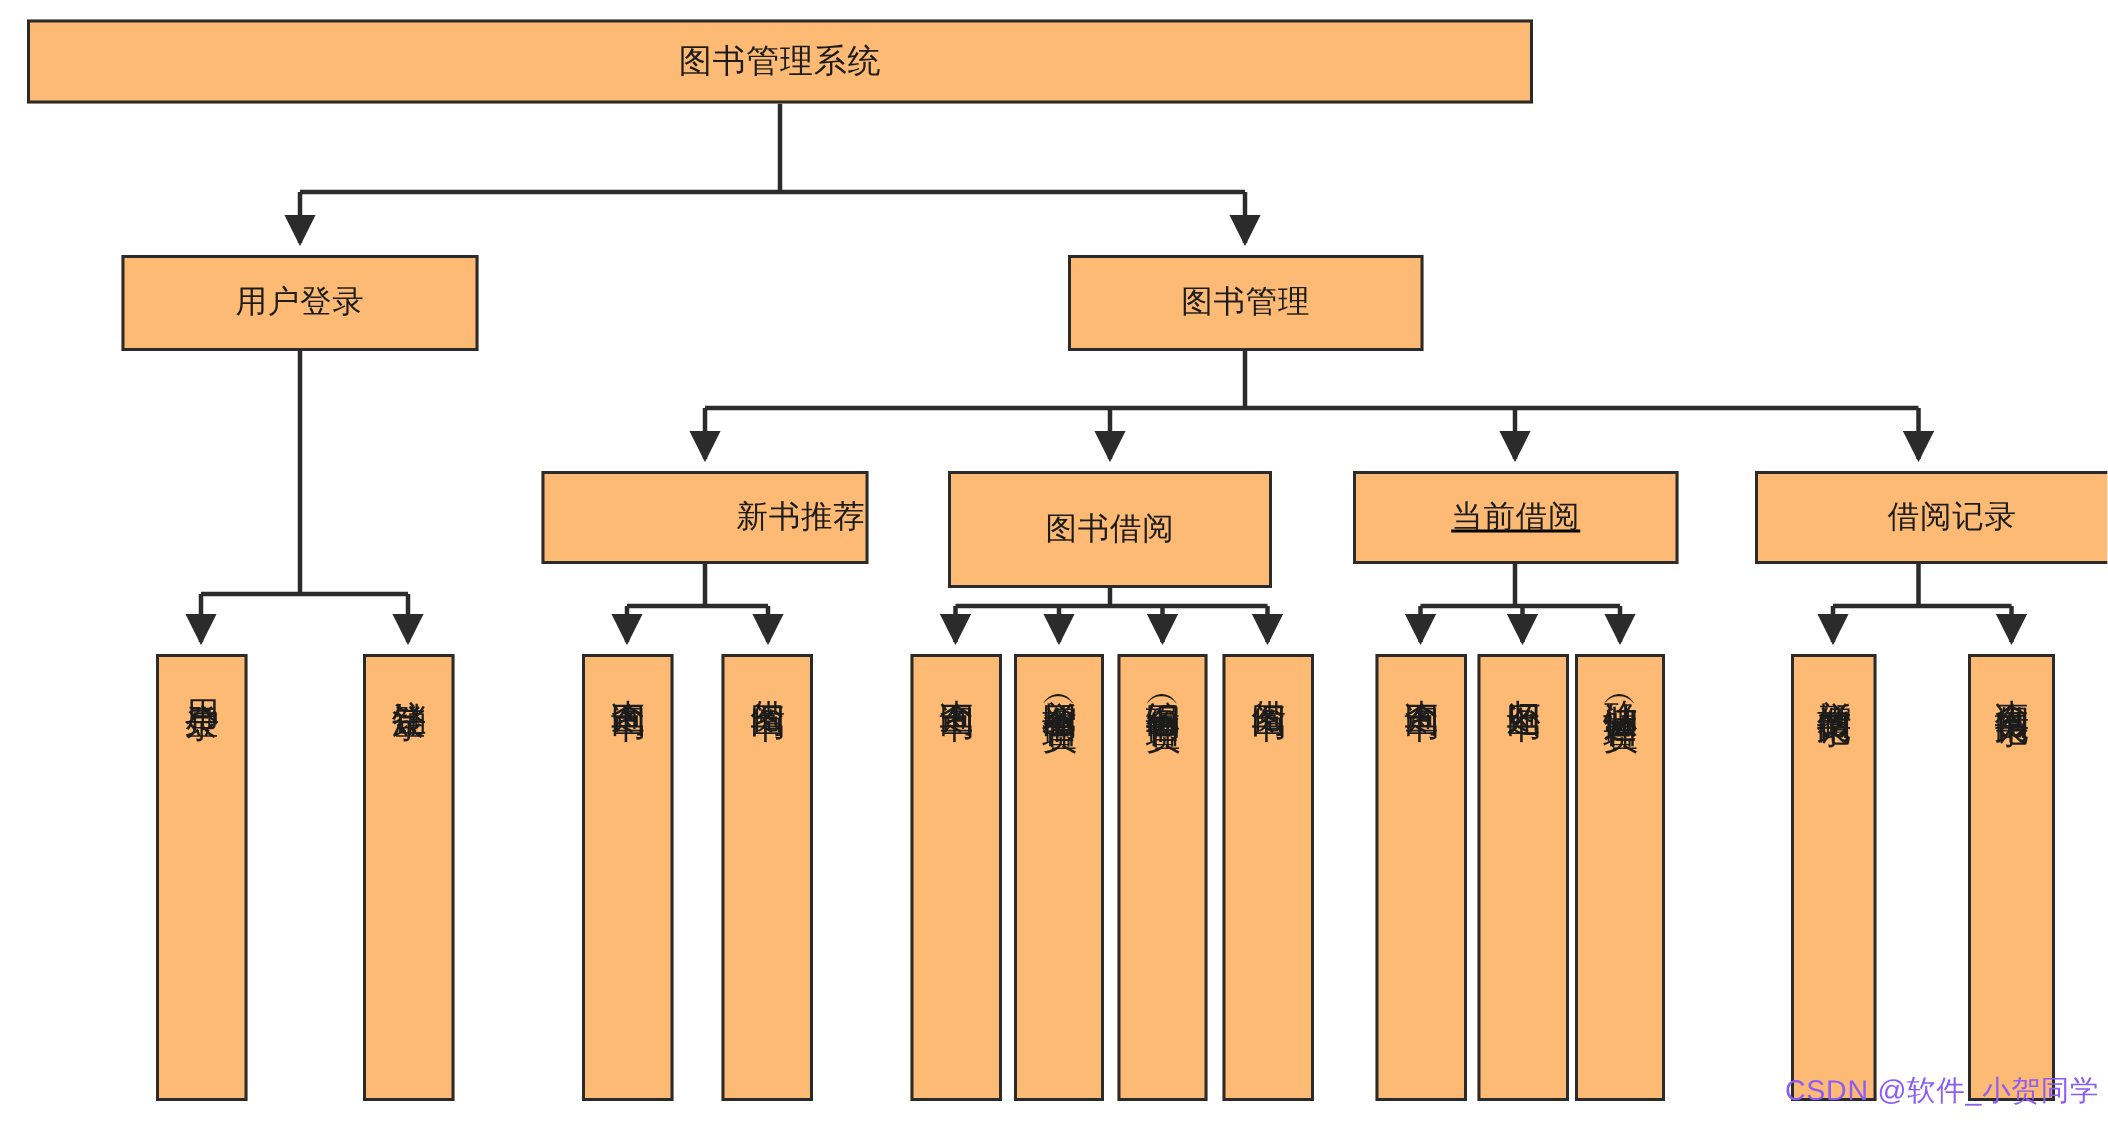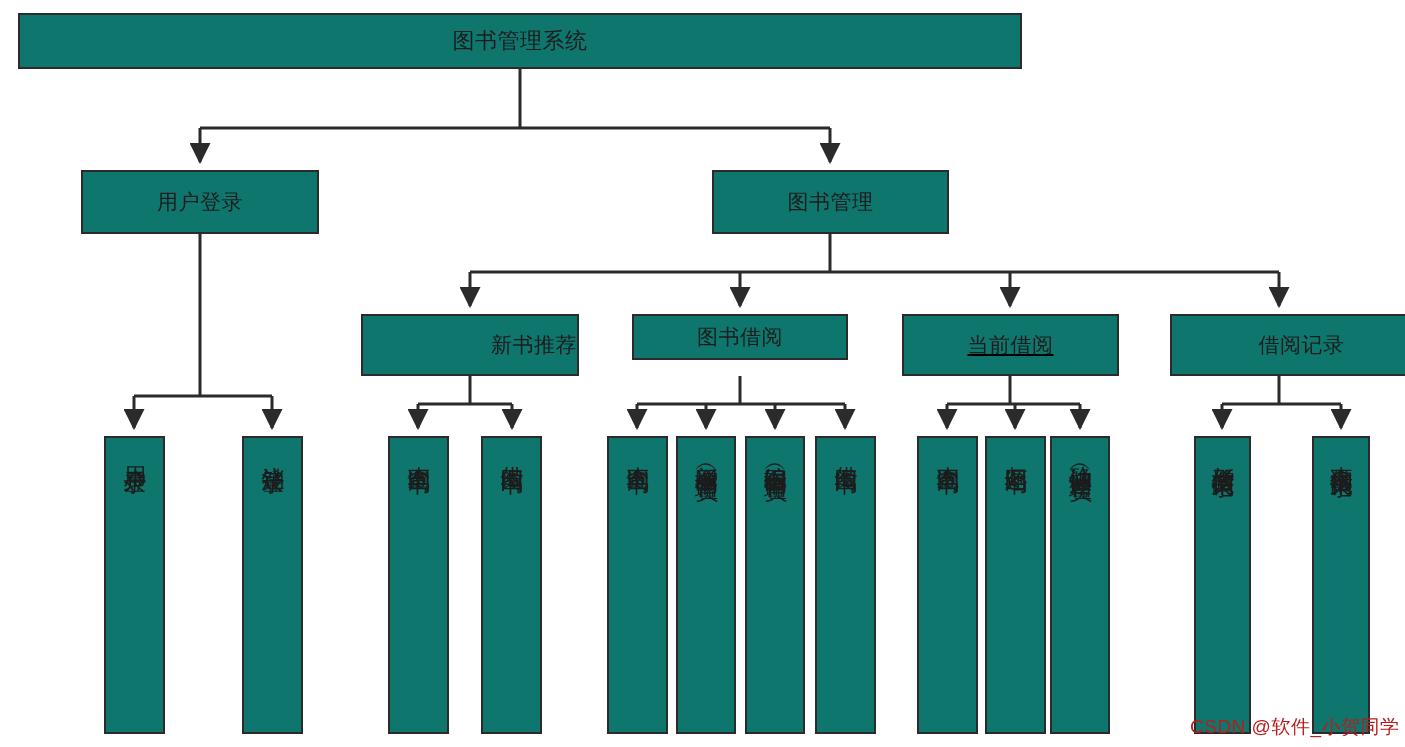--- a/index.html
+++ b/index.html
@@ -20,21 +20,21 @@
   #diagram-svg {
     position: absolute;
     left: 0;
     top: 0;
     width: 1405px;
     height: 747px;
   }
   .node-box {
     position: absolute;
     box-sizing: border-box;
-    background: #0f766e;
+    background: #fdba74;
     border: 2px solid #2b2b2b;
     display: flex;
     align-items: center;
     justify-content: center;
   }
   .node-label {
     color: #1c1c1c;
     font-size: 21px;
     line-height: 1.15;
     letter-spacing: 0.5px;
@@ -51,21 +51,21 @@
     text-orientation: upright;
     font-size: 23px;
     line-height: 1.12;
     letter-spacing: 2px;
     white-space: normal;
     height: auto;
     max-height: 100%;
   }
   .watermark {
     position: absolute;
-    color: #b91c1c;
+    color: #8b5cf6;
     font-size: 19px;
     letter-spacing: 0.5px;
     white-space: nowrap;
     user-select: none;
   }
 </style>
 </head>
 <body>
 
 <div id="canvas">
@@ -143,21 +143,21 @@
   <div class="node-box" style="left:81px; top:170px; width:238px; height:64px;">
     <span class="node-label">用户登录</span>
   </div>
   <div class="node-box" style="left:712px; top:170px; width:237px; height:64px;align-items:center;">
     <span class="node-label">图书管理</span>
   </div>
 
   <div class="node-box" style="left:361px; top:314px; width:218px; height:62px;justify-content:flex-end;">
     <span class="node-label">新书推荐</span>
   </div>
-  <div class="node-box" style="left:632px; top:314px; width:216px; height:46px;">
+  <div class="node-box" style="left:632px; top:314px; width:216px; height:78px;">
     <span class="node-label">图书借阅</span>
   </div>
   <div class="node-box" style="left:902px; top:314px; width:217px; height:62px;text-decoration:underline;">
     <span class="node-label">当前借阅</span>
   </div>
   <div class="node-box" style="left:1170px; top:314px; width:263px; height:62px;">
     <span class="node-label">借阅记录</span>
   </div>
 
   <div class="node-box vertical" style="left:104px; top:436px; width:61px; height:298px;">

